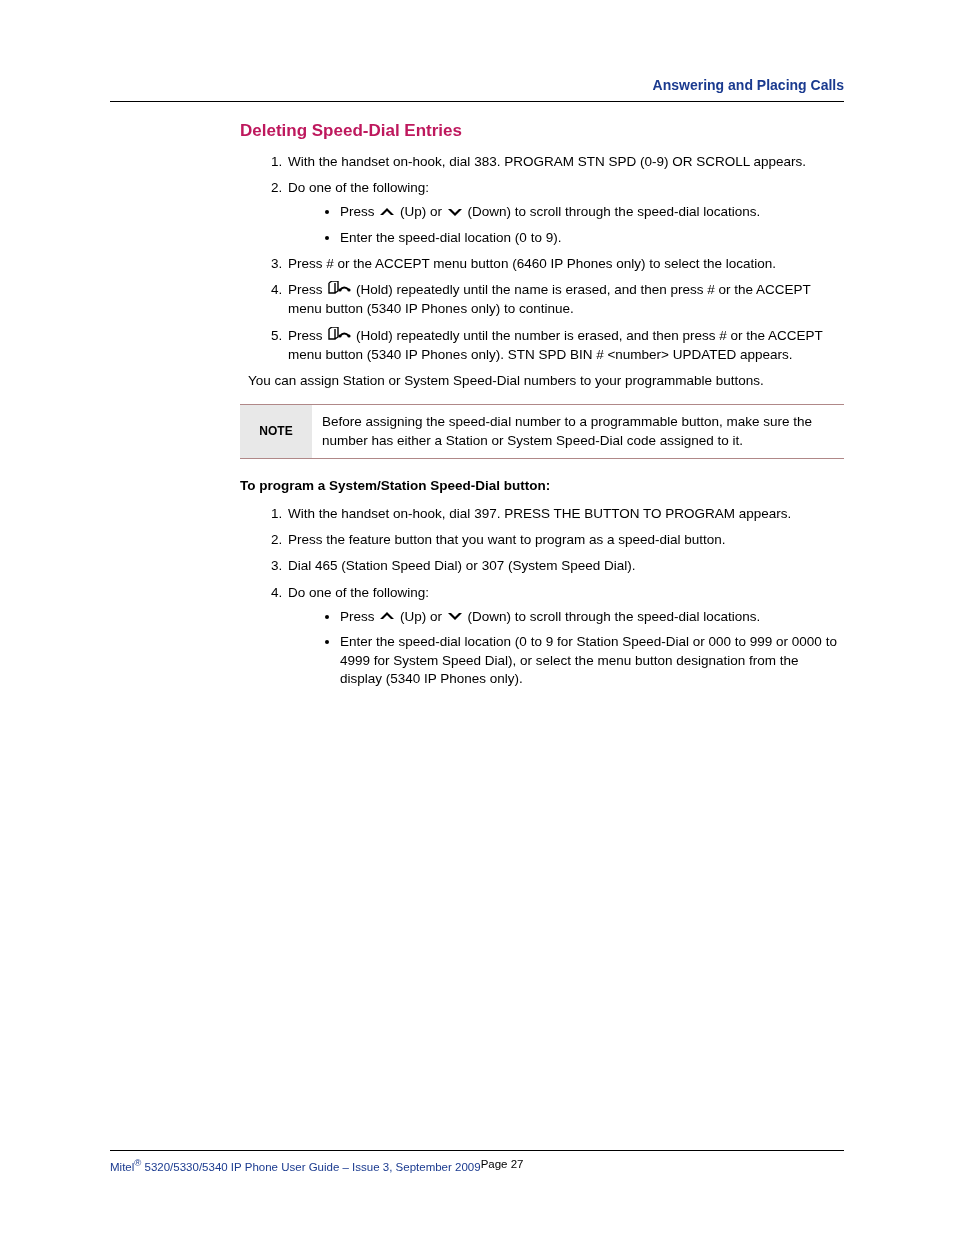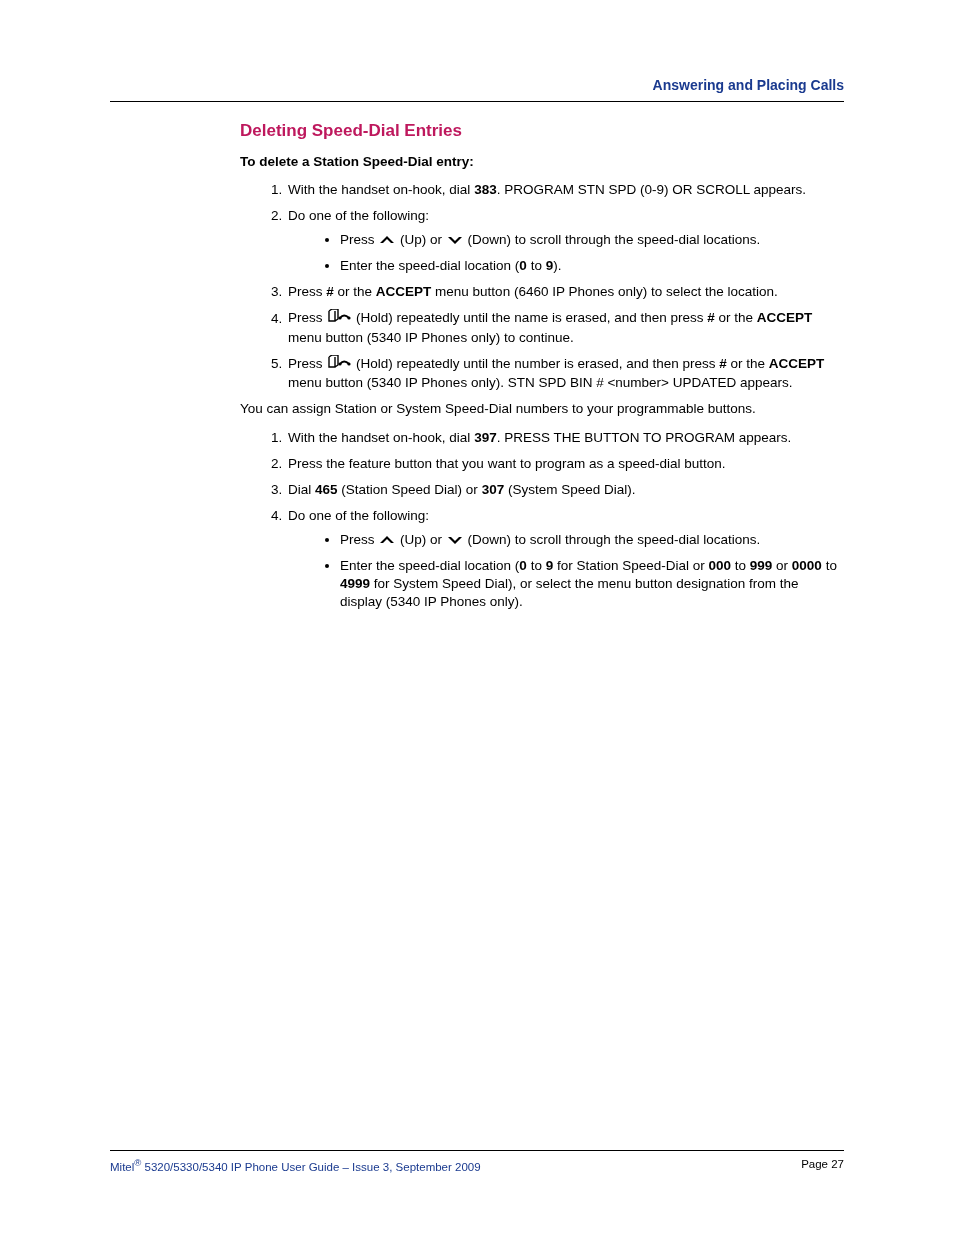--- a/index.html
+++ b/index.html
@@ -77,51 +77,48 @@
     align-items: center;
     justify-content: center;
     padding: 0 12px;
     min-width: 48px;
   }
   .note-text {
     padding: 8px 10px;
     font-size: 13.5px;
   }
   .para {
-    margin: 8px 0 10px 0;
+    margin: 8px 0 10px 8px;
   }
   .footer {
     position: absolute;
     bottom: 60px;
     left: 110px;
     right: 110px;
     border-top: 1px solid #000;
     padding-top: 6px;
     font-size: 11.5px;
     color: #1a3a8f;
     display: flex;
-    justify-content: space-between;
-    gap: 48px;
   }
   .footer-right {
     color: #000;
   }
   .italic { }
-  b { font-weight: bold; }
+  b { font-weight: normal; }
 </style>
 </head>
 <body>
 
 <div class="page">
   <div class="header-right">Answering and Placing Calls</div>
 
   <div class="content">
 
     <h2>Deleting Speed-Dial Entries</h2>
-    <div class="bold-intro">To delete a Station Speed-Dial entry:</div>
 
     <ol>
       <li>
         <span>With the handset on-hook, dial </span><b>383</b><span>. PROGRAM STN SPD (0-9) OR SCROLL appears.</span>
       </li>
       <li>
         <span>Do one of the following:</span>
         <ul>
           <li>
             <span>Press </span>
@@ -159,21 +156,26 @@
               <path d="M14 9 Q18 4 23 9" fill="none" stroke="#000" stroke-width="2"></path>
               <circle cx="14" cy="9" r="1.6" fill="#000"></circle>
               <circle cx="23" cy="9" r="1.6" fill="#000"></circle>
             </svg></span>
         <span> (Hold) repeatedly until the number is erased, and then press </span><b>#</b><span> or the </span><b>ACCEPT</b><span> menu button (5340 IP Phones only). STN SPD BIN # &lt;</span><span class="italic">number</span><span>&gt; UPDATED appears.</span>
       </li>
     </ol>
 
     <div class="para">You can assign Station or System Speed-Dial numbers to your programmable buttons.</div>
 
-
+    <div class="note-box">
+      <div class="note-label">NOTE</div>
+      <div class="note-text">Before assigning the speed-dial number to a programmable button, make sure the number has either a Station or System Speed-Dial code assigned to it.</div>
+    </div>
+
+    <div class="bold-intro">To program a System/Station Speed-Dial button:</div>
 
     <ol>
       <li>
         <span>With the handset on-hook, dial </span><b>397</b><span>. PRESS THE BUTTON TO PROGRAM appears.</span>
       </li>
       <li>
         <span>Press the feature button that you want to program as a speed-dial button.</span>
       </li>
       <li>
         <span>Dial </span><b>465</b><span> (Station Speed Dial) or </span><b>307</b><span> (System Speed Dial).</span>

